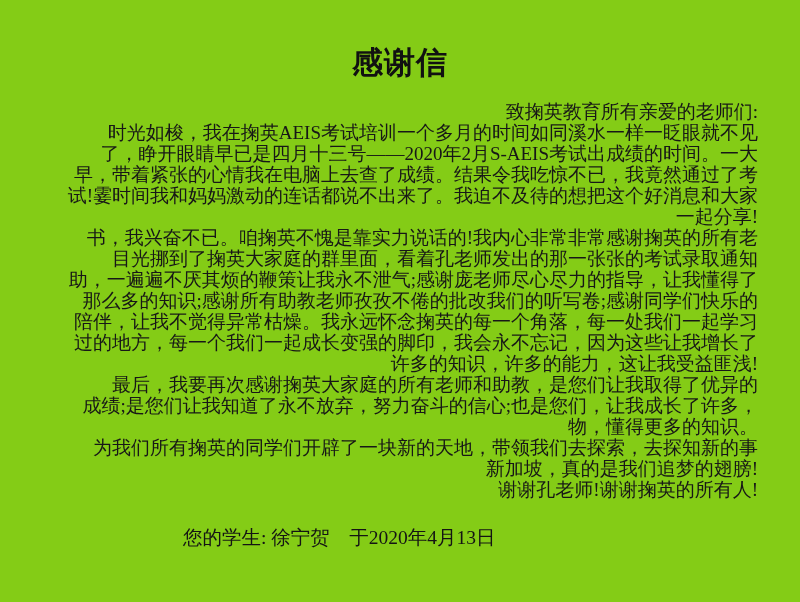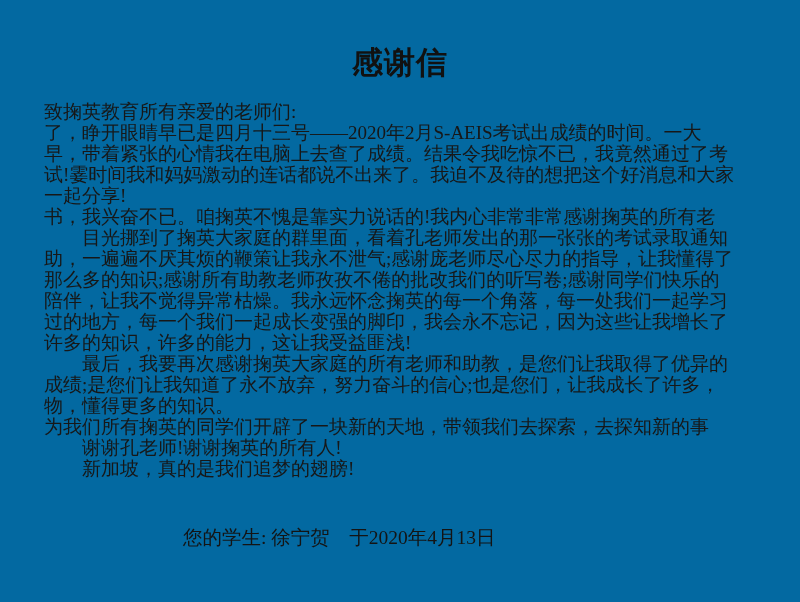--- a/index.html
+++ b/index.html
@@ -4,21 +4,21 @@
 <style>
   html, body {
     margin: 0;
     padding: 0;
     background: #ffffff;
   }
   .page {
     position: relative;
     width: 800px;
     height: 602px;
-    background: #0369a1;
+    background: #84cc16;
     overflow: hidden;
     font-family: "Liberation Serif", "DejaVu Serif", serif;
     color: #171717;
   }
   .letter-title {
     position: absolute;
     top: 42px;
     left: 0;
     width: 100%;
     text-align: center;
@@ -27,20 +27,21 @@
     letter-spacing: 1px;
     color: #111111;
   }
   .letter-body {
     position: absolute;
     left: 44px;
     top: 101px;
     width: 714px;
     font-size: 19px;
     line-height: 21px;
+    text-align: right;
   }
   .letter-line {
     white-space: pre;
     height: 21px;
   }
   .letter-signature {
     position: absolute;
     left: 183px;
     top: 524px;
     font-size: 19.5px;
@@ -50,34 +51,35 @@
 </style>
 </head>
 <body>
 
 <div class="page">
 
   <div class="letter-title">感谢信</div>
 
   <div class="letter-body">
     <div class="letter-line">致掬英教育所有亲爱的老师们:</div>
+    <div class="letter-line">　时光如梭，我在掬英AEIS考试培训一个多月的时间如同溪水一样一眨眼就不见</div>
     <div class="letter-line">了，睁开眼睛早已是四月十三号——2020年2月S-AEIS考试出成绩的时间。一大</div>
     <div class="letter-line">早，带着紧张的心情我在电脑上去查了成绩。结果令我吃惊不已，我竟然通过了考</div>
     <div class="letter-line">试!霎时间我和妈妈激动的连话都说不出来了。我迫不及待的想把这个好消息和大家</div>
     <div class="letter-line">一起分享!</div>
     <div class="letter-line">书，我兴奋不已。咱掬英不愧是靠实力说话的!我内心非常非常感谢掬英的所有老</div>
     <div class="letter-line">　　目光挪到了掬英大家庭的群里面，看着孔老师发出的那一张张的考试录取通知</div>
     <div class="letter-line">助，一遍遍不厌其烦的鞭策让我永不泄气;感谢庞老师尽心尽力的指导，让我懂得了</div>
     <div class="letter-line">那么多的知识;感谢所有助教老师孜孜不倦的批改我们的听写卷;感谢同学们快乐的</div>
     <div class="letter-line">陪伴，让我不觉得异常枯燥。我永远怀念掬英的每一个角落，每一处我们一起学习</div>
     <div class="letter-line">过的地方，每一个我们一起成长变强的脚印，我会永不忘记，因为这些让我增长了</div>
     <div class="letter-line">许多的知识，许多的能力，这让我受益匪浅!</div>
     <div class="letter-line">　　最后，我要再次感谢掬英大家庭的所有老师和助教，是您们让我取得了优异的</div>
     <div class="letter-line">成绩;是您们让我知道了永不放弃，努力奋斗的信心;也是您们，让我成长了许多，</div>
     <div class="letter-line">物，懂得更多的知识。</div>
     <div class="letter-line">为我们所有掬英的同学们开辟了一块新的天地，带领我们去探索，去探知新的事</div>
+    <div class="letter-line">　　新加坡，真的是我们追梦的翅膀!</div>
     <div class="letter-line">　　谢谢孔老师!谢谢掬英的所有人!</div>
-    <div class="letter-line">　　新加坡，真的是我们追梦的翅膀!</div>
   </div>
 
   <div class="letter-signature">您的学生: 徐宁贺　于2020年4月13日</div>
 
 </div>
 
 </body></html>

